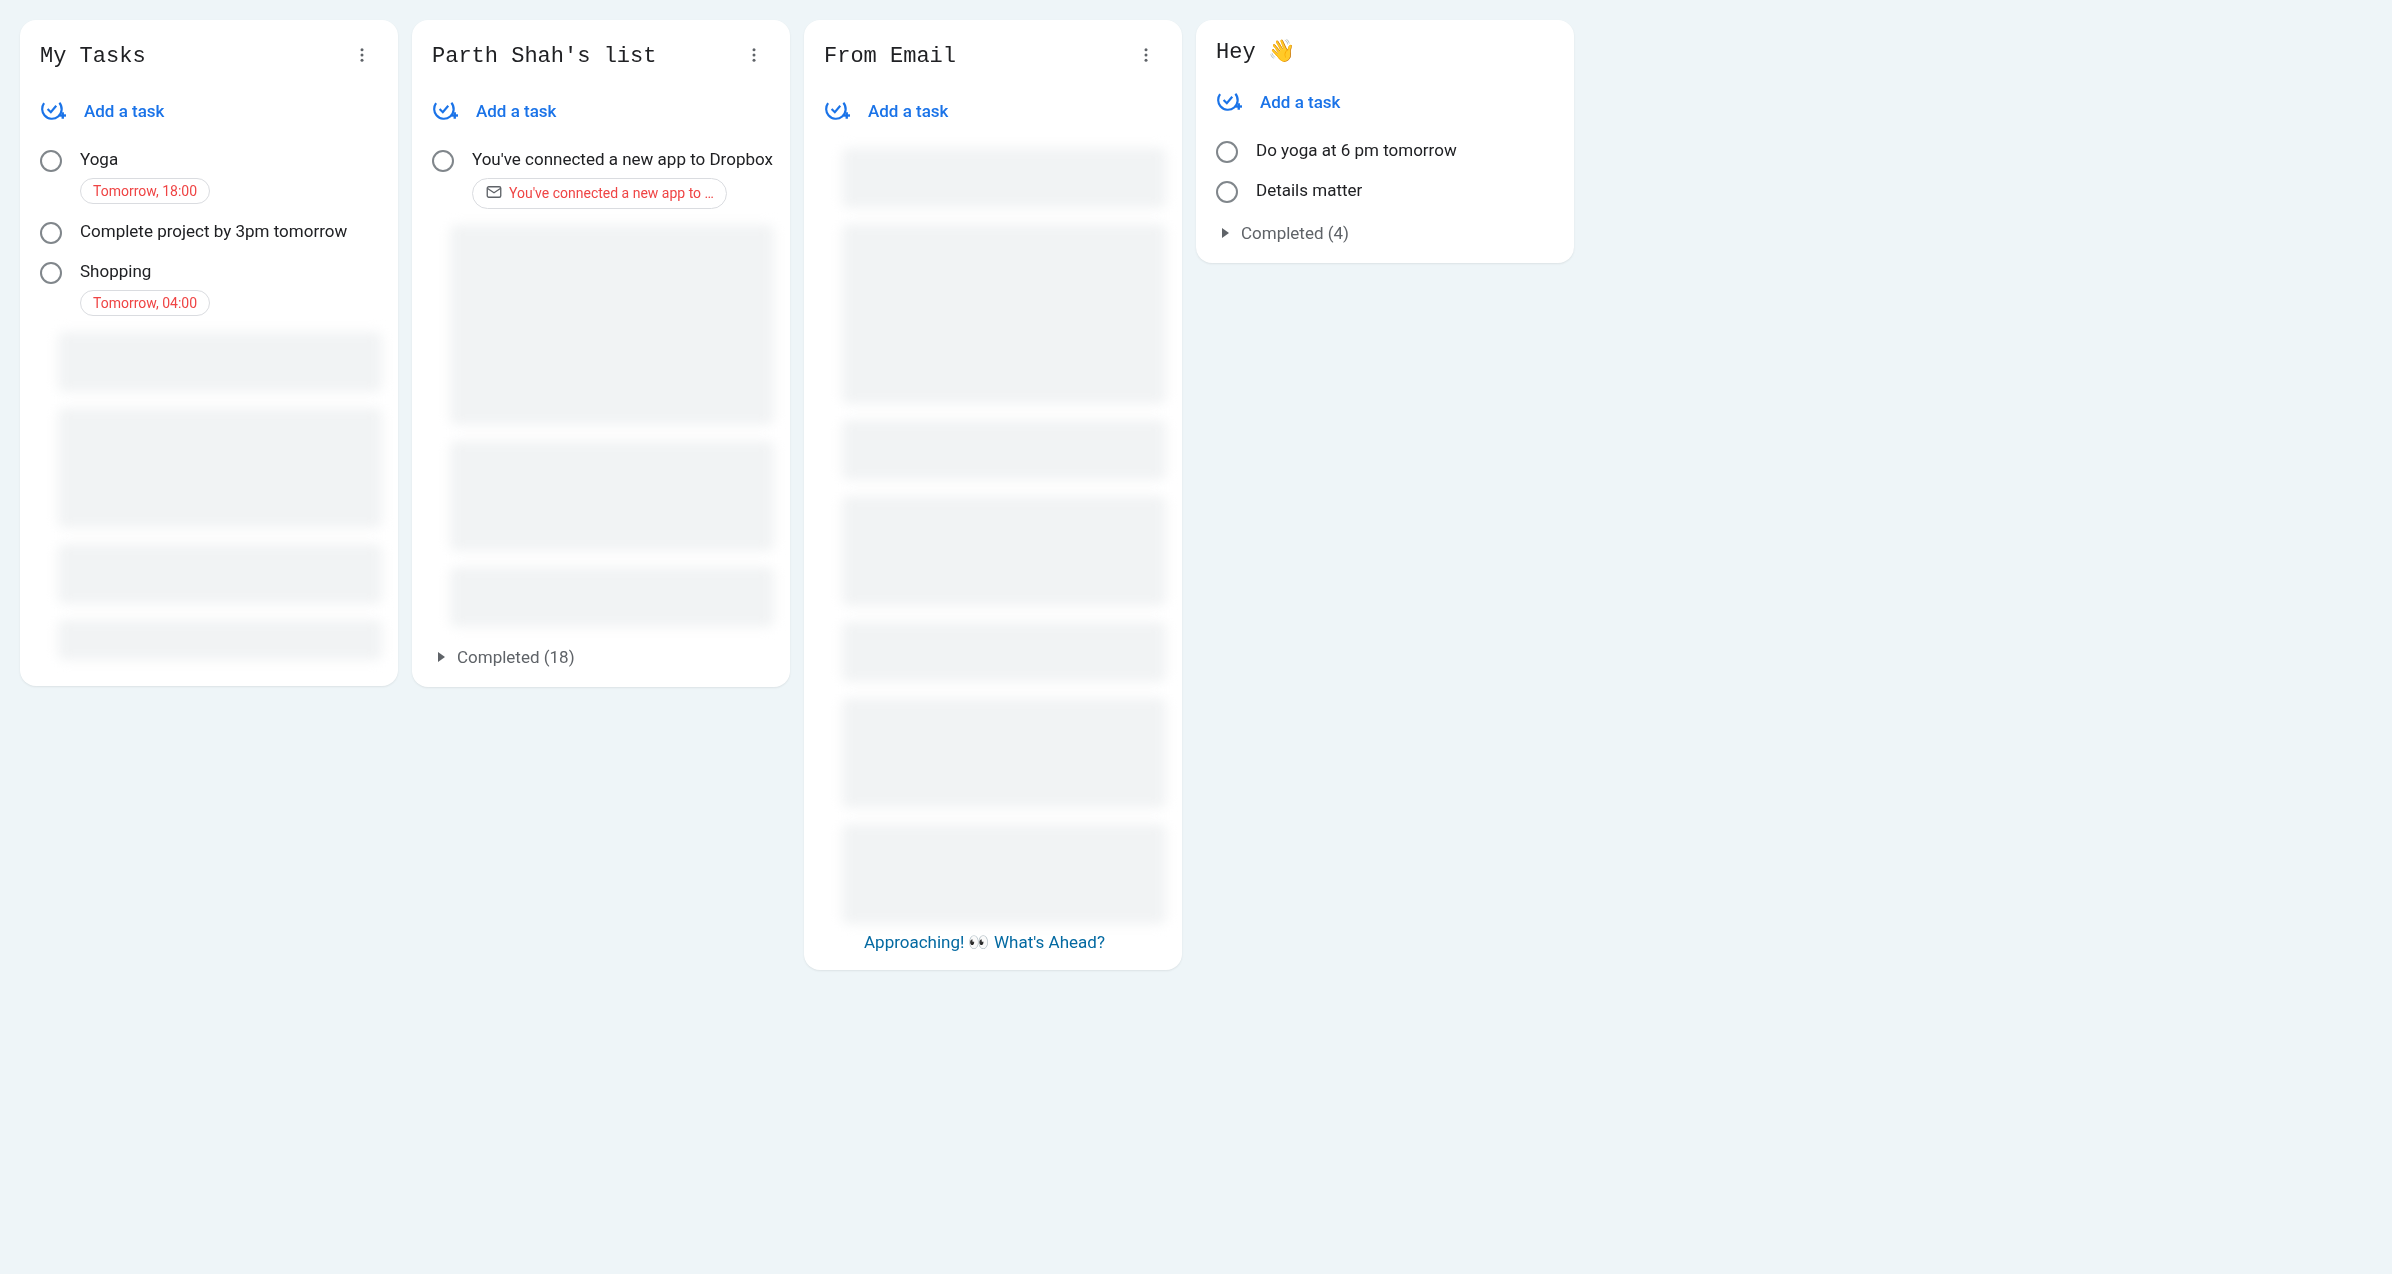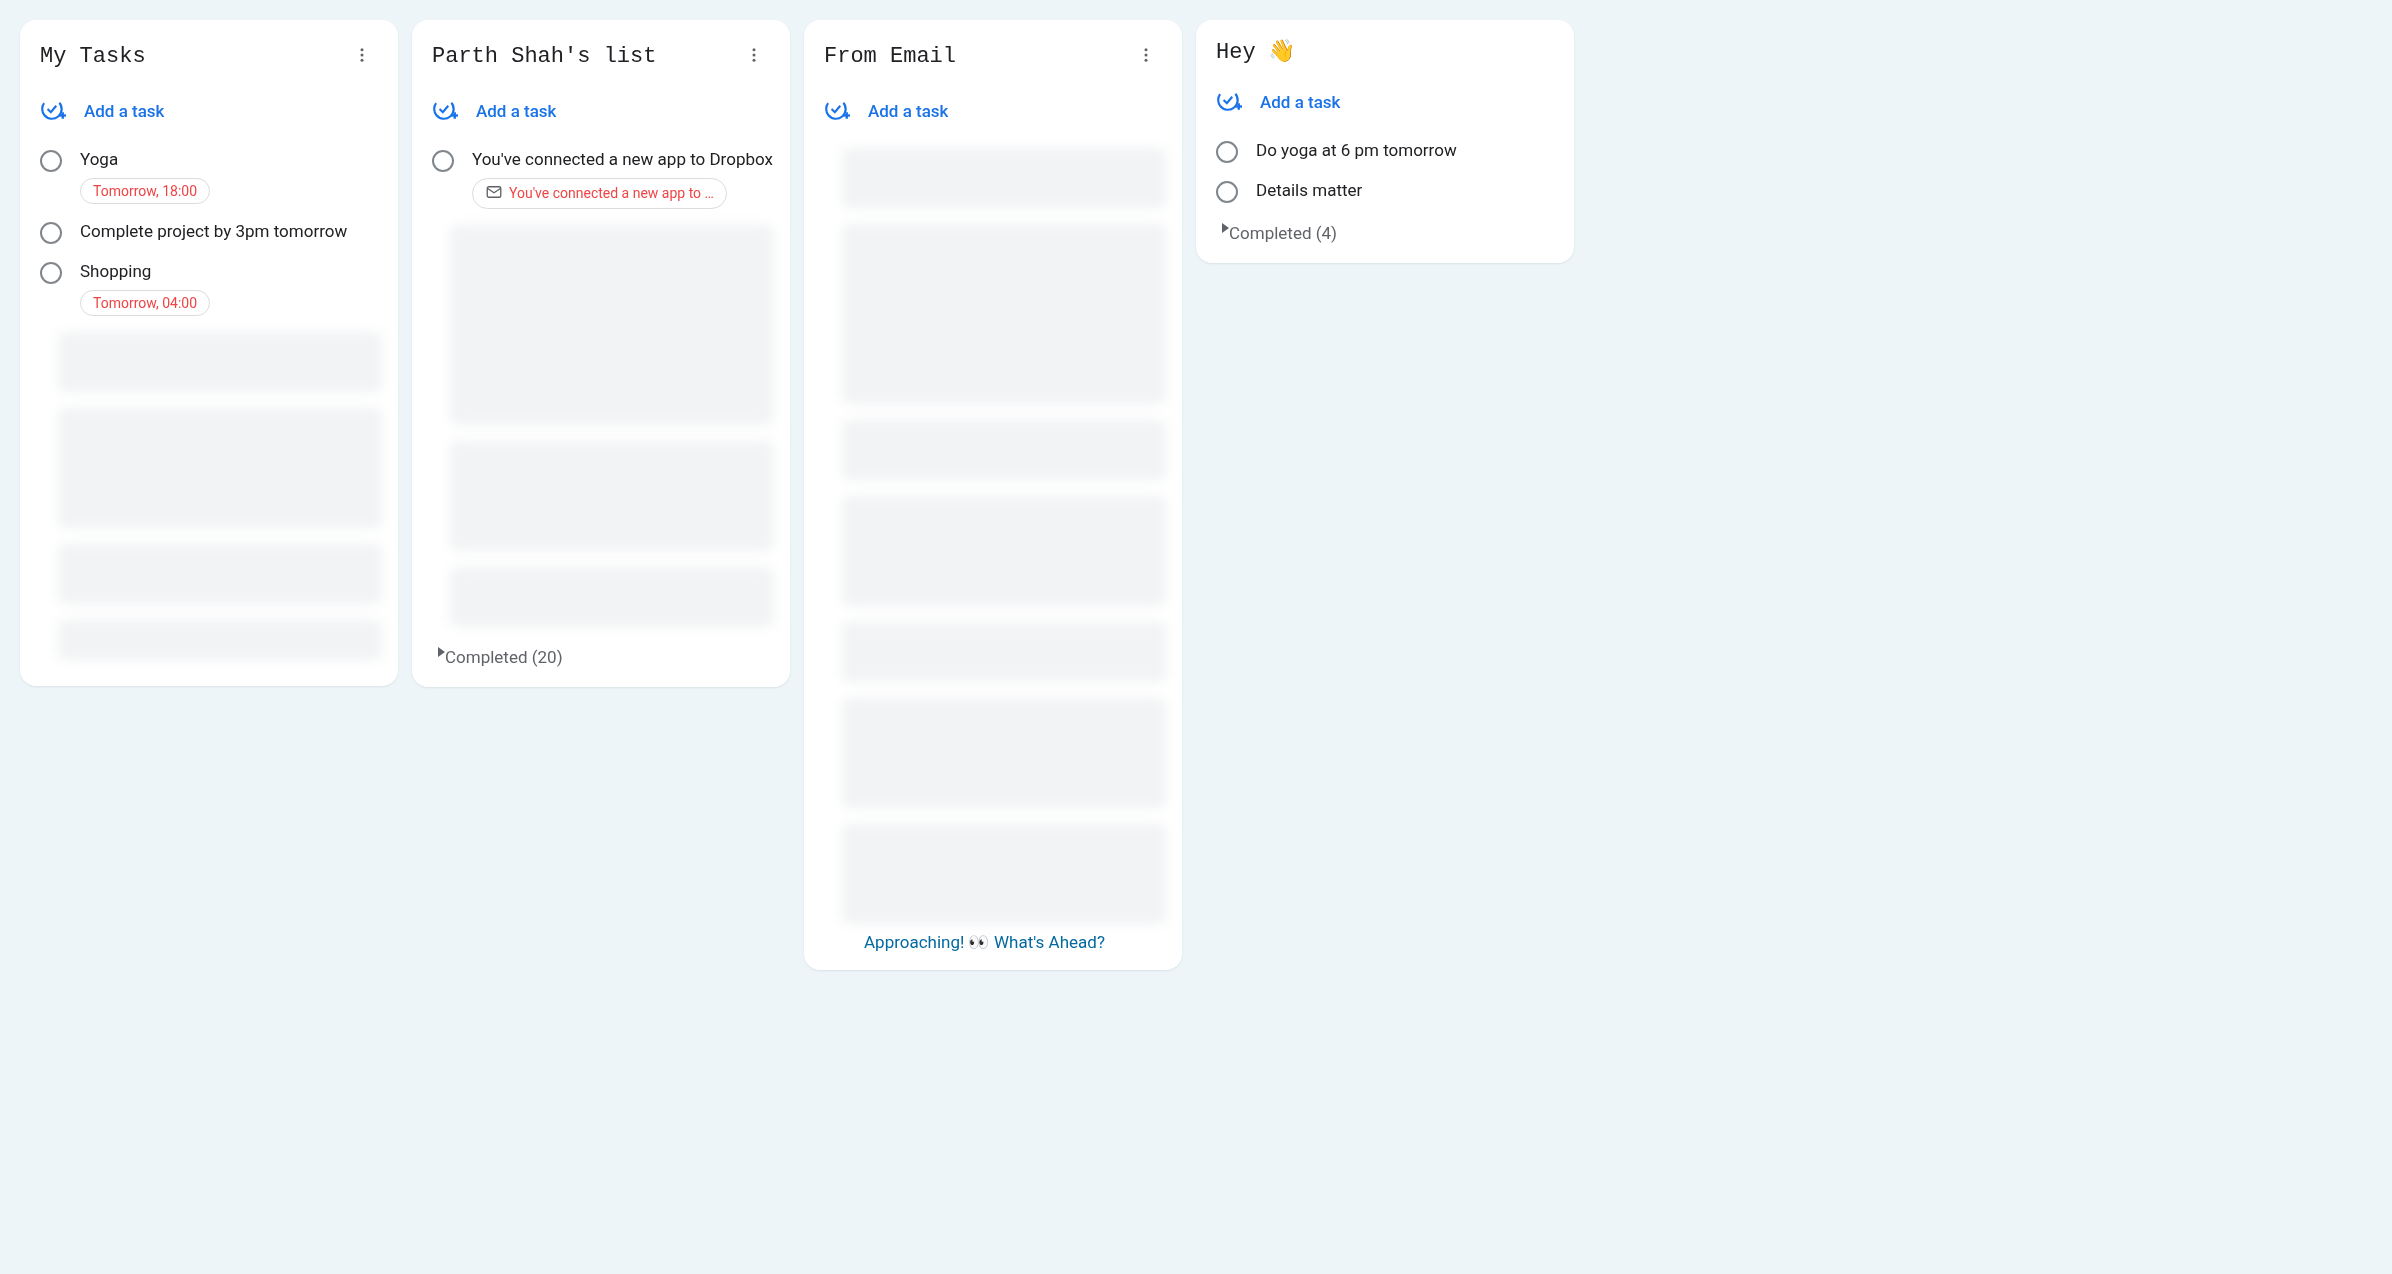--- a/index.html
+++ b/index.html
@@ -94,20 +94,22 @@
     background: #f1f3f4;
     border-radius: 6px;
     height: 72px;
     filter: blur(6px);
     flex:1;
     margin-left:0;
   }
   .blur-wrap { display:flex; gap:18px; padding:8px 2px; align-items:flex-start; }
   .completed {
     display: flex;
+    align-items: center;
+    gap: 12px;
     padding: 12px 2px 2px 2px;
     color: #5f6368;
     font-size: 17px;
     cursor: pointer;
   }
   .triangle {
     width: 0; height: 0;
     border-top: 5px solid transparent;
     border-bottom: 5px solid transparent;
     border-left: 7px solid #5f6368;
@@ -212,21 +214,21 @@
     <div class="blur-wrap">
       <div class="circle"></div>
       <div class="blurred" style="height: 110px;"></div>
     </div>
     <div class="blur-wrap">
       <div class="circle"></div>
       <div class="blurred" style="height: 60px;"></div>
     </div>
     <div class="completed">
       <div class="triangle"></div>
-      <span>Completed (20)</span>
+      <span>Completed (18)</span>
     </div>
   </div>
 <div class="list">
     <div class="list-header">
       <div class="list-title">From Email</div>
       <button class="more-btn">
         <span><svg class="dots-svg" viewBox="0 0 24 24" fill="#5f6368">
             <circle cx="12" cy="5" r="2"></circle>
             <circle cx="12" cy="12" r="2"></circle>
             <circle cx="12" cy="19" r="2"></circle>

